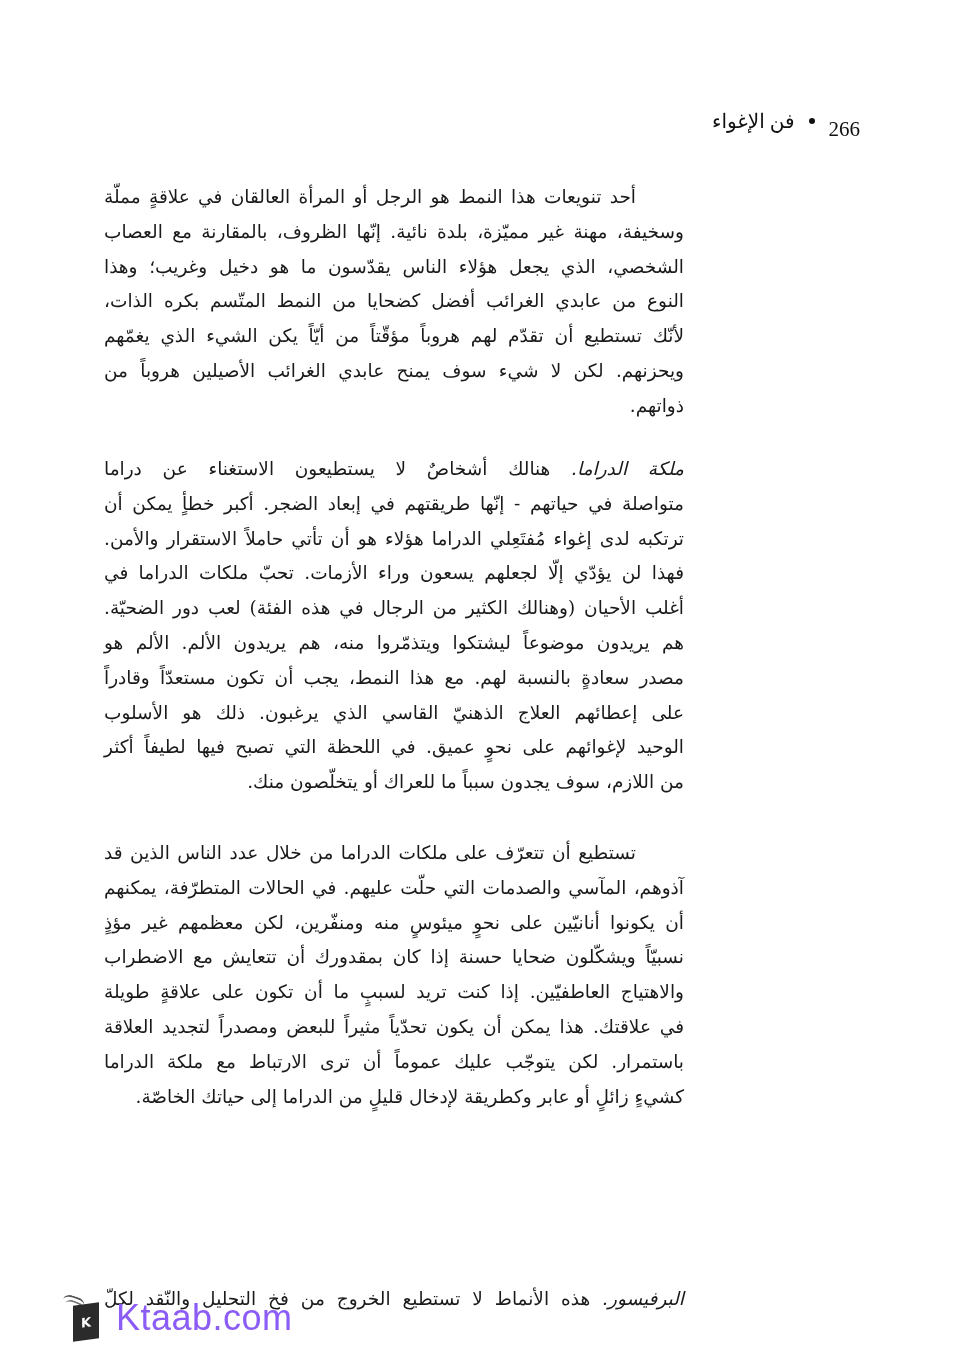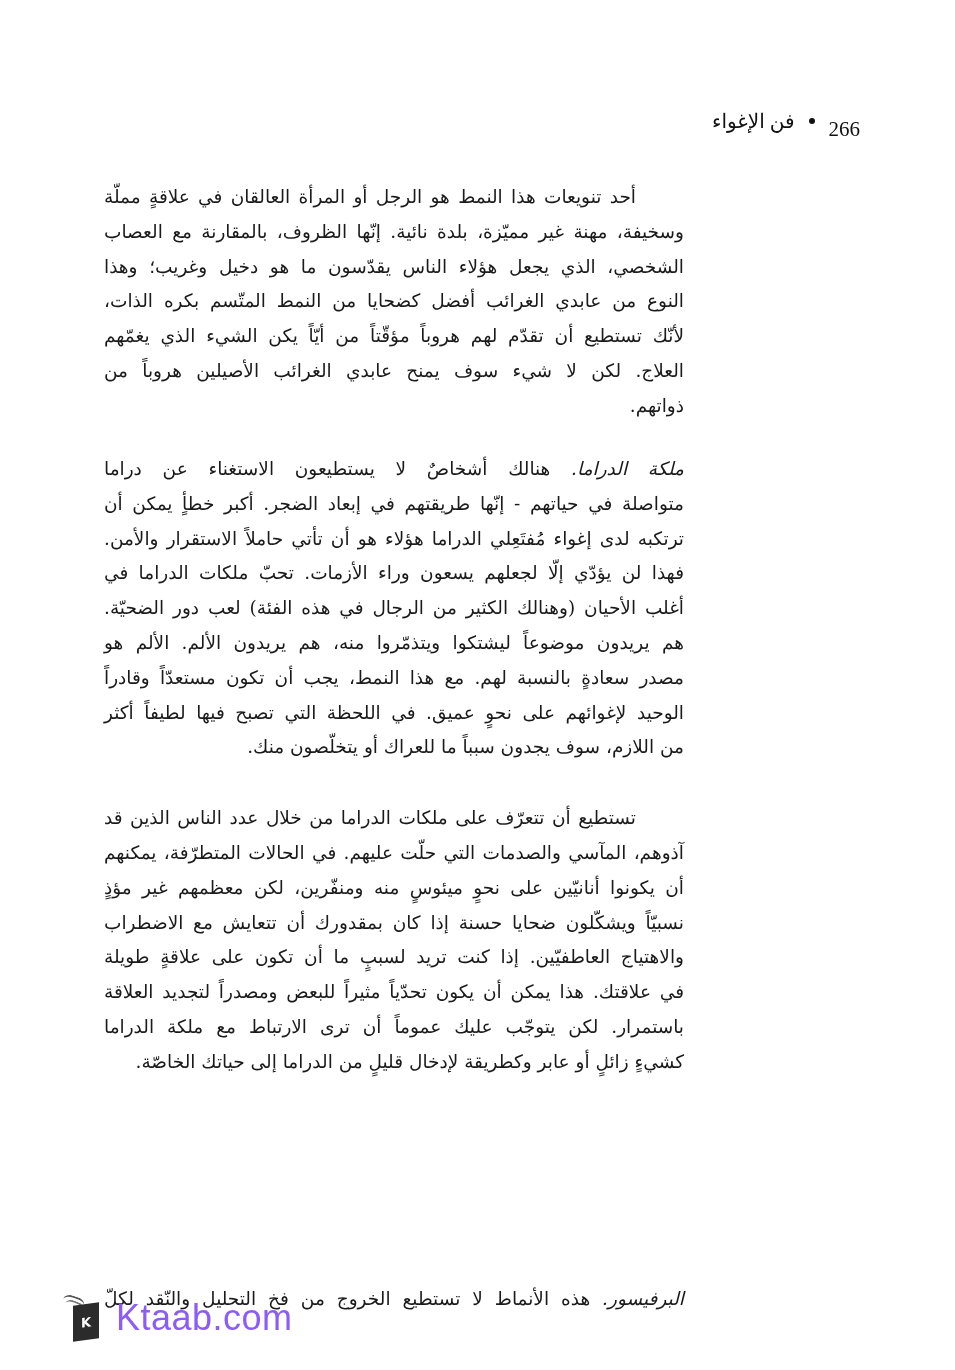--- a/index.html
+++ b/index.html
@@ -147,35 +147,36 @@
     <span class="bullet"></span>
     <span class="book-title">فن الإغواء</span>
   </div>
 
   <div class="text-block" style="top:150px;">
     <span class="line indent">أحد تنويعات هذا النمط هو الرجل أو المرأة العالقان في علاقةٍ مملّة</span>
     <span class="line">وسخيفة، مهنة غير مميّزة، بلدة نائية. إنّها الظروف، بالمقارنة مع العصاب</span>
     <span class="line">الشخصي، الذي يجعل هؤلاء الناس يقدّسون ما هو دخيل وغريب؛ وهذا</span>
     <span class="line">النوع من عابدي الغرائب أفضل كضحايا من النمط المتّسم بكره الذات،</span>
     <span class="line">لأنّك تستطيع أن تقدّم لهم هروباً مؤقّتاً من أيّاً يكن الشيء الذي يغمّهم</span>
-    <span class="line">العلاج. لكن لا شيء سوف يمنح عابدي الغرائب الأصيلين هروباً من</span>
+    <span class="line">ويحزنهم. لكن لا شيء سوف يمنح عابدي الغرائب الأصيلين هروباً من</span>
     <span class="line last">ذواتهم.</span>
   </div>
 
   <div class="text-block" style="top:452px;">
     <span class="line">
       <span class="ital">ملكة الدراما.</span>
       <span>هنالك أشخاصٌ لا يستطيعون الاستغناء عن دراما</span>
     </span>
     <span class="line">متواصلة في حياتهم - إنّها طريقتهم في إبعاد الضجر. أكبر خطأٍ يمكن أن</span>
     <span class="line">ترتكبه لدى إغواء مُفتَعِلي الدراما هؤلاء هو أن تأتي حاملاً الاستقرار والأمن.</span>
     <span class="line">فهذا لن يؤدّي إلّا لجعلهم يسعون وراء الأزمات. تحبّ ملكات الدراما في</span>
     <span class="line">أغلب الأحيان (وهنالك الكثير من الرجال في هذه الفئة) لعب دور الضحيّة.</span>
     <span class="line">هم يريدون موضوعاً ليشتكوا ويتذمّروا منه، هم يريدون الألم. الألم هو</span>
     <span class="line">مصدر سعادةٍ بالنسبة لهم. مع هذا النمط، يجب أن تكون مستعدّاً وقادراً</span>
+    <span class="line">على إعطائهم العلاج الذهنيّ القاسي الذي يرغبون. ذلك هو الأسلوب</span>
     <span class="line">الوحيد لإغوائهم على نحوٍ عميق. في اللحظة التي تصبح فيها لطيفاً أكثر</span>
     <span class="line last">من اللازم، سوف يجدون سبباً ما للعراك أو يتخلّصون منك.</span>
 
     <div class="para-gap-sm"></div>
 
     <span class="line indent">تستطيع أن تتعرّف على ملكات الدراما من خلال عدد الناس الذين قد</span>
     <span class="line">آذوهم، المآسي والصدمات التي حلّت عليهم. في الحالات المتطرّفة، يمكنهم</span>
     <span class="line">أن يكونوا أنانيّين على نحوٍ ميئوسٍ منه ومنفّرين، لكن معظمهم غير مؤذٍ</span>
     <span class="line">نسبيّاً ويشكّلون ضحايا حسنة إذا كان بمقدورك أن تتعايش مع الاضطراب</span>
     <span class="line">والاهتياج العاطفيّين. إذا كنت تريد لسببٍ ما أن تكون على علاقةٍ طويلة</span>

